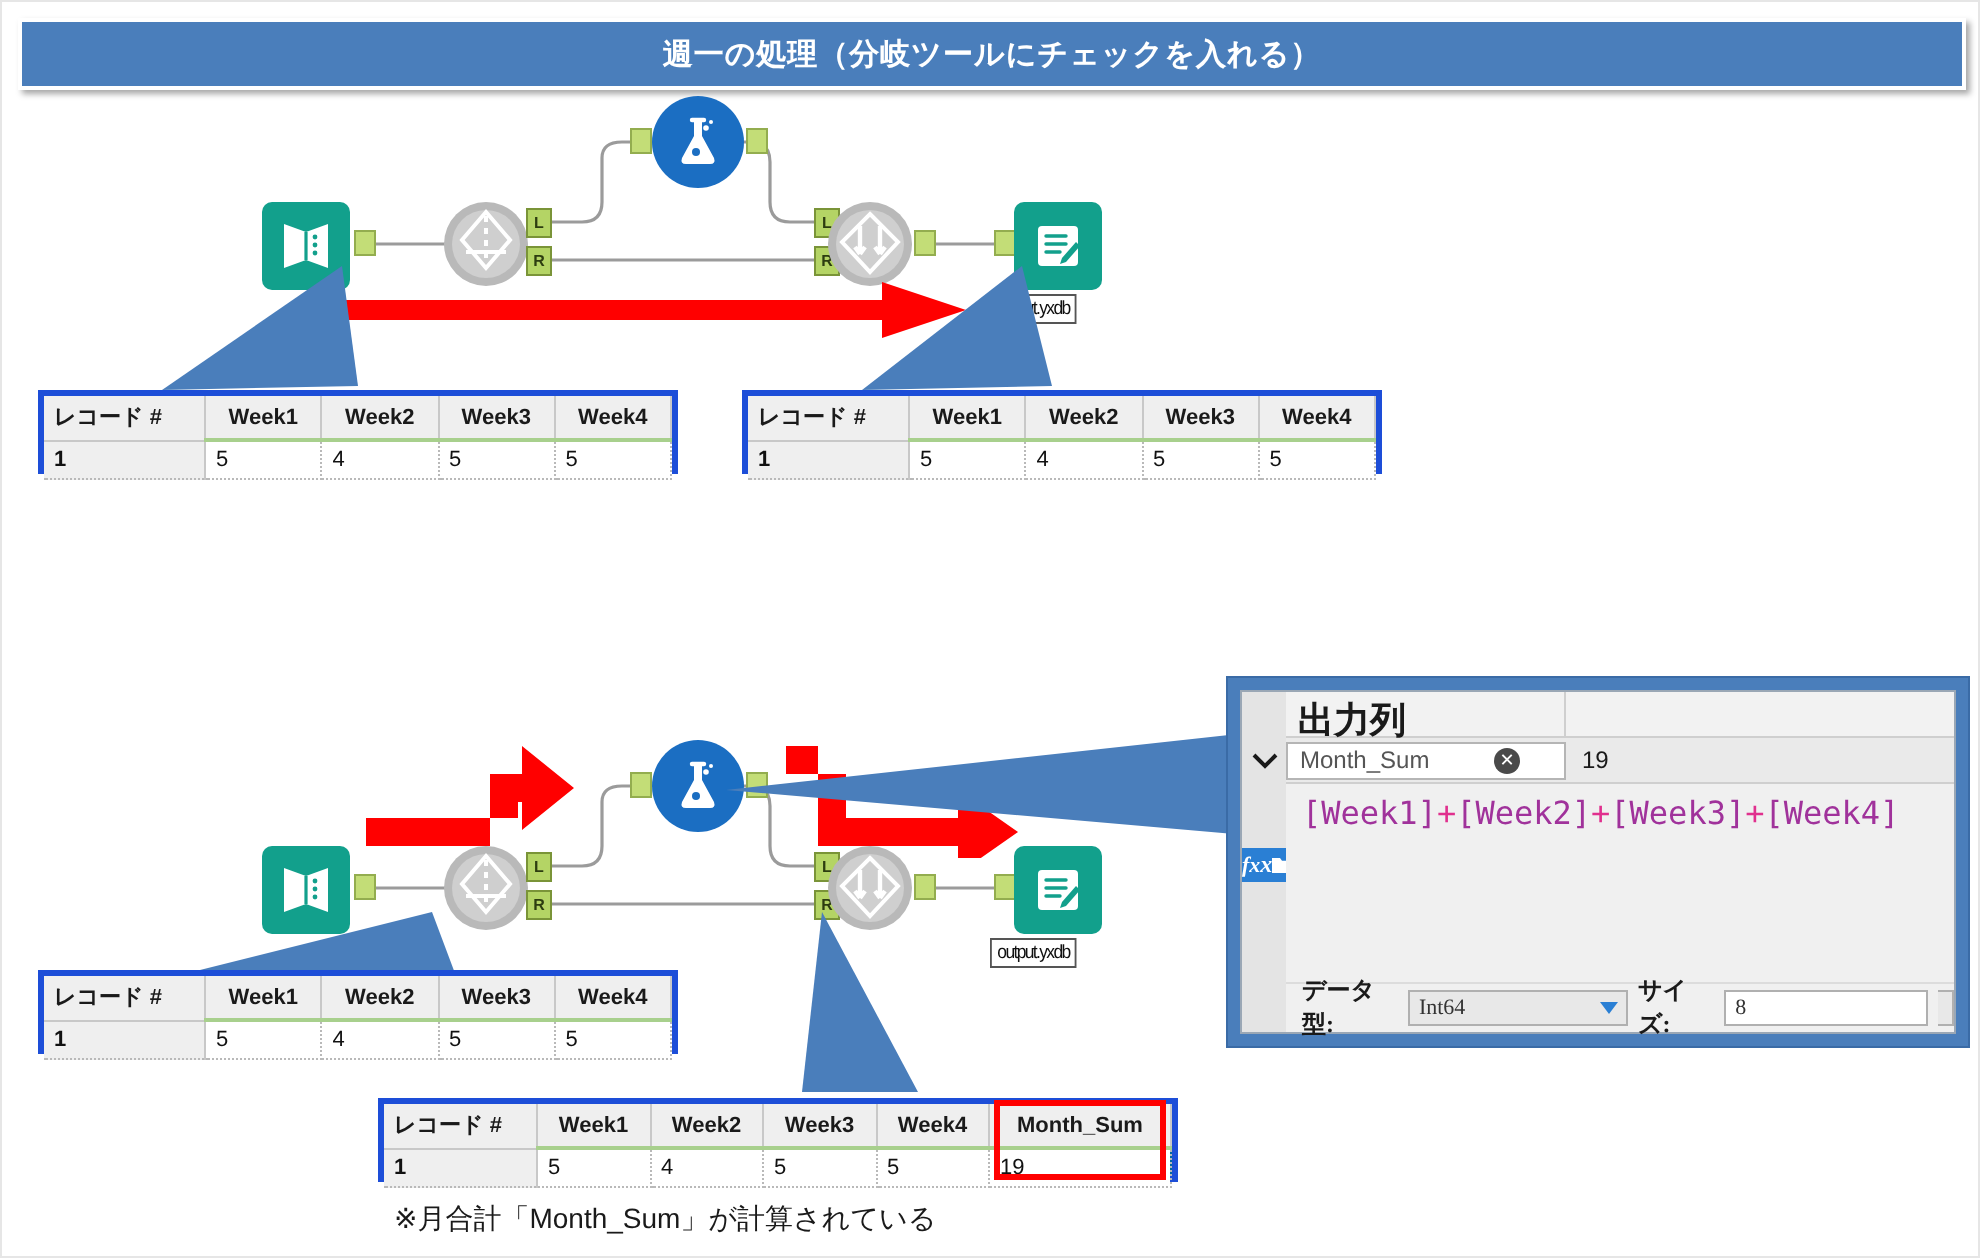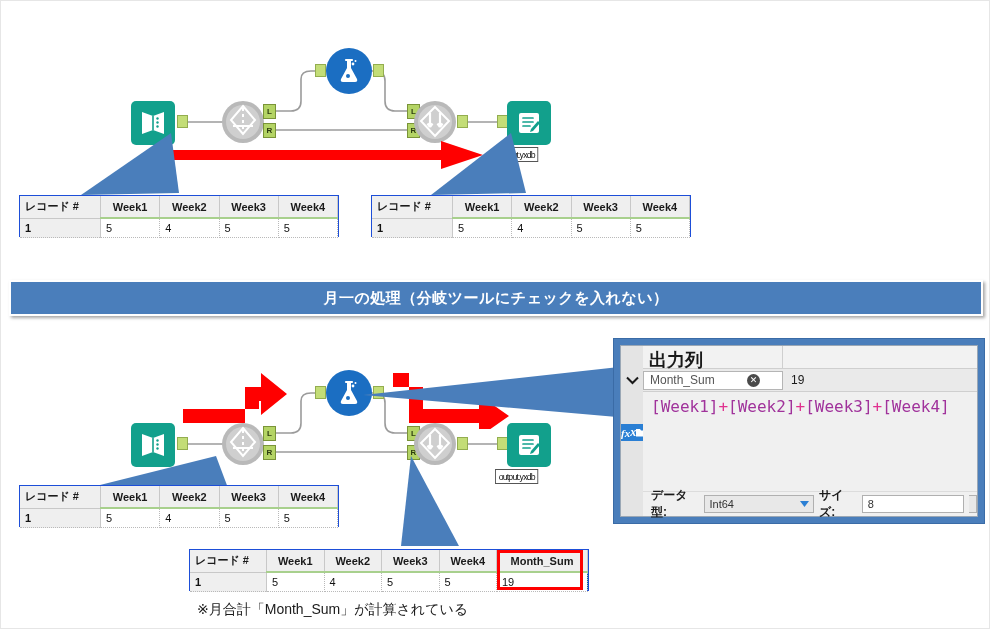--- a/index.html
+++ b/index.html
@@ -69,21 +69,21 @@
 
   
   .redarrow{position:absolute;}
 
   
   .callout{position:absolute;}
 
   
   .gridbox{
     position:absolute;background:#0369a1;
-    border:1px solid #1d4ed8;
+    border:3px solid #1d4ed8;
     box-sizing:border-box;
   }
   table.grid{border-collapse:collapse;font-size:11px;width:100%;height:100%;
     font-family:"Liberation Sans","DejaVu Sans",sans-serif;}
   table.grid th{
     background:#efefef;color:#1a1a1a;font-weight:bold;font-size:11px;
     border-right:1px solid #c8c8c8;
     border-bottom:2px solid #a8d08d;
     padding:2px 5px;height:17px;text-align:center;white-space:nowrap;
   }
@@ -130,37 +130,37 @@
   .fname{width:140px;flex:0 0 140px;background:#fff;border:1px solid #b5b5b5;height:19px;
     box-sizing:border-box;display:flex;align-items:center;padding-left:6px;font-size:12px;color:#555;
     position:relative;}
   .fclear{position:absolute;right:22px;width:13px;height:13px;border-radius:50%;background:#4a4a4a;
     color:#fff;font-size:9px;line-height:13px;text-align:center;font-weight:bold;}
   .fprev{flex:1;padding-left:8px;font-size:12px;color:#1a1a1a;}
   .fexpr{flex:1;background:#f0f0f0;padding:5px 0 0 8px;font-family:"DejaVu Sans Mono","Liberation Mono",monospace;
     font-size:16px;color:#a0329b;}
   .fexpr .op{color:#e0308e;}
   .fbot{height:24px;display:flex;align-items:center;gap:5px;padding-left:8px;
-    background:#f0f0f0;border-top:1px solid #dcdcdc;}
+    background:#f0f0f0;border-top:1px solid #dcdcdc;font-family:Liberation Serif, serif;}
   .flabel{font-size:12px;font-weight:bold;color:#1a1a1a;}
   .fsel{width:118px;height:18px;background:#e8e8e8;border:1px solid #b0b0b0;box-sizing:border-box;
     display:flex;align-items:center;justify-content:space-between;padding:0 4px;font-size:11px;color:#333;}
   .fsize{width:110px;height:18px;background:#fff;border:1px solid #b0b0b0;box-sizing:border-box;
     display:flex;align-items:center;padding-left:5px;font-size:11px;color:#333;}
   .fspin{width:9px;height:18px;background:#e8e8e8;border:1px solid #b0b0b0;border-left:none;box-sizing:border-box;}
   .fbtn{width:17px;height:17px;background:#2a7fd4;margin-top:3px;display:flex;align-items:center;
     justify-content:center;color:#fff;font-size:11px;font-weight:bold;font-style:italic;}
 </style>
 </head>
 <body>
 
 <div class="page">
 
-
-  <div class="banner" id="banner2">月一の処理（分岐ツールにチェックを入れない）</div>
+  <div class="banner" id="banner1">週一の処理（分岐ツールにチェックを入れる）</div>
+
 
   <svg class="canvas" width="990" height="629" style="position:absolute;left:0;top:0;">
 
     <path d="M180,121 L232,121" stroke="#9b9b9b" stroke-width="1.6" fill="none"></path>
     <path d="M272,110 L290,110 Q300,110 300,100 L300,78 Q300,70 310,70 L318,70" stroke="#9b9b9b" stroke-width="1.6" fill="none"></path>
     <path d="M272,129 L410,129" stroke="#9b9b9b" stroke-width="1.6" fill="none"></path>
     <path d="M364,70 L374,70 Q384,70 384,80 L384,100 Q384,110 394,110 L410,110" stroke="#9b9b9b" stroke-width="1.6" fill="none"></path>
     <path d="M458,121 L500,121" stroke="#9b9b9b" stroke-width="1.6" fill="none"></path>
 
     <path d="M180,443 L232,443" stroke="#9b9b9b" stroke-width="1.6" fill="none"></path>

